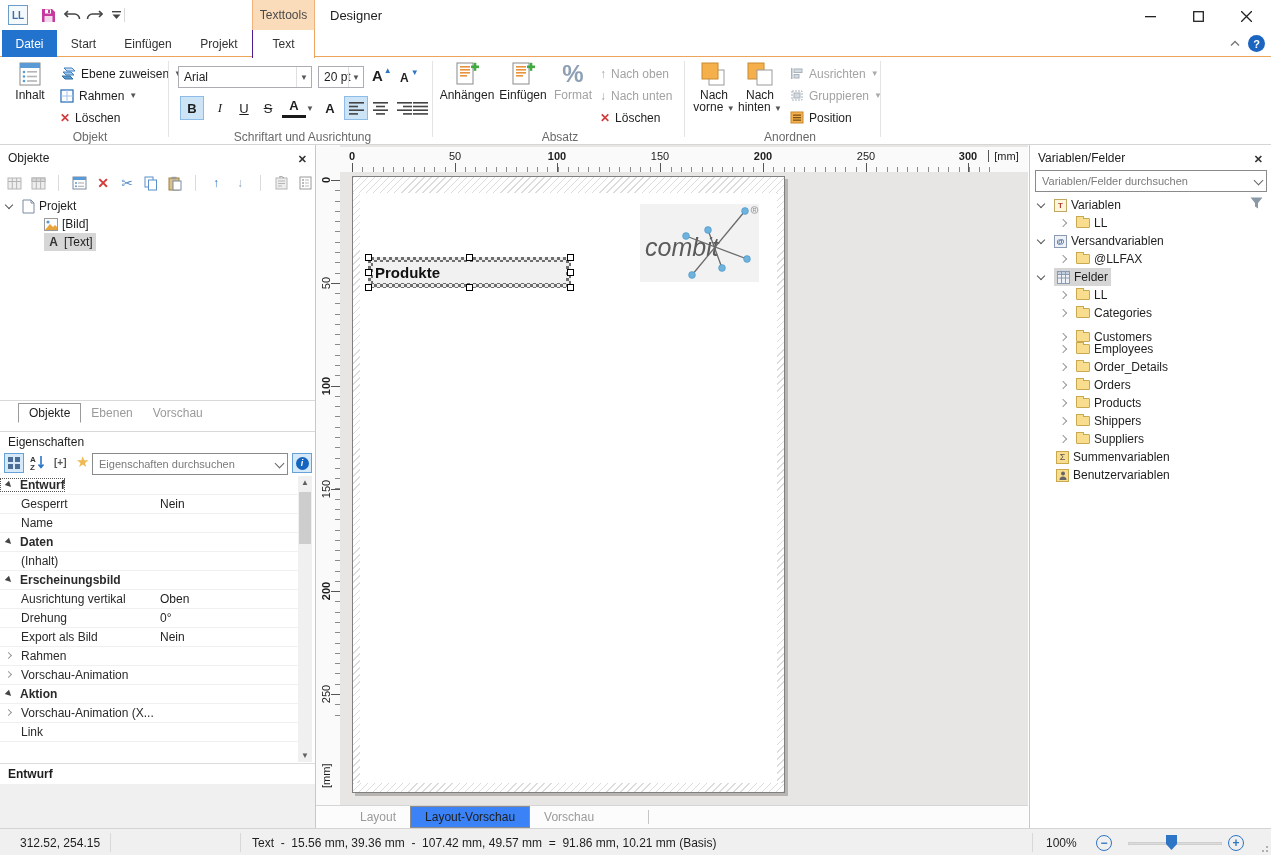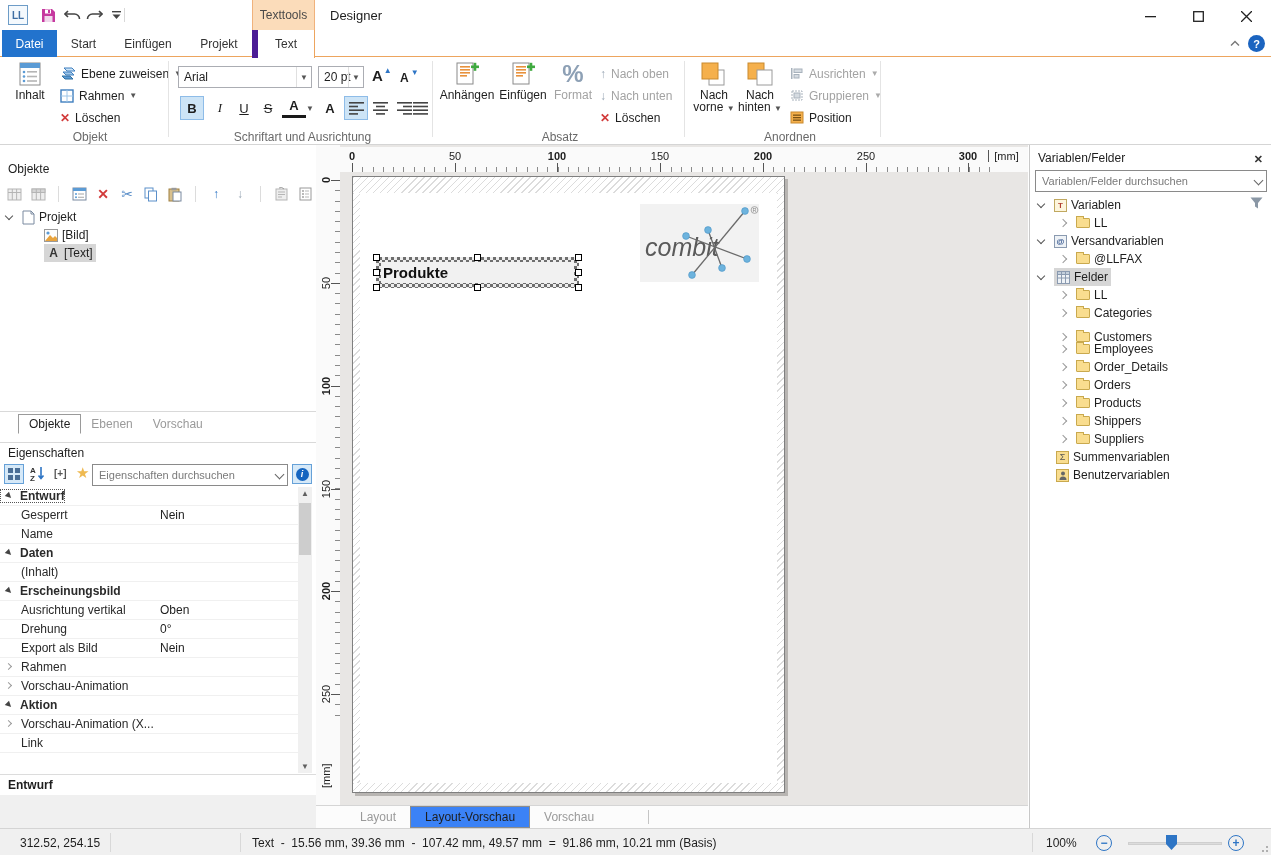--- a/index.html
+++ b/index.html
@@ -13,21 +13,21 @@
   .qa { position:absolute; top:6px; width:20px; height:18px; display:flex; align-items:center; justify-content:center; }
   .qsep { position:absolute; top:8px; width:1px; height:14px; background:#d8d8d8; }
   .ctxhdr { position:absolute; left:252px; top:0; width:63px; height:30px; background:#fbdcba; border-left:1px solid #f0b27c; border-right:1px solid #f0b27c; color:#4a4a4a; display:flex; align-items:center; justify-content:center; }
   .wintitle { position:absolute; left:330px; top:8px; font-size:13px; color:#1e1e1e; }
   .winbtn { position:absolute; top:4px; width:34px; height:24px; display:flex; align-items:center; justify-content:center; color:#1e1e1e; }
 
   
   .tabrow { position:absolute; left:0; top:30px; width:1271px; height:27px; background:#fff; border-bottom:1px solid #eda55e; }
   .rtab { position:absolute; top:0; height:27px; display:flex; align-items:center; justify-content:center; color:#333; }
   .rtab.file { background:#2273cd; color:#fff; }
-  .rtab.active { background:#fff; border-left:6px solid #4c1d95; border-right:1px solid #eda55e; height:28px; z-index:2; }
+  .rtab.active { background:#fff; border-left:1px solid #4c1d95; border-right:1px solid #eda55e; height:28px; z-index:2; }
   .collapsebtn { position:absolute; top:6px; color:#666; }
   .helpbtn { position:absolute; left:1248px; top:5px; width:17px; height:17px; border-radius:50%; background:#1b64c0; color:#fff; font-weight:bold; font-size:11px; display:flex; align-items:center; justify-content:center; }
 
   
   .ribbon { position:absolute; left:0; top:57px; width:1271px; height:88px; background:#fff; border-bottom:1px solid #d5d5d5; }
   .gsep { position:absolute; top:4px; width:1px; height:76px; background:#e4e4e4; }
   .glabel { position:absolute; top:73px; font-size:12px; color:#6a6a6a; text-align:center; }
   .bigbtn { position:absolute; top:4px; display:flex; flex-direction:column; align-items:center; gap:2px; font-size:12px; }
   .bigbtn .lbl { line-height:12px; text-align:center; }
   .sbtn { position:absolute; height:19px; display:flex; align-items:center; gap:5px; font-size:12px; white-space:nowrap; }
@@ -39,21 +39,21 @@
   .tbtn { position:absolute; top:39px; width:24px; height:24px; display:flex; align-items:center; justify-content:center; font-size:13px; }
   .tbtn.on { background:#cde4f6; border:1px solid #8ebce8; }
   .redx { color:#d23b3b; font-weight:bold; }
 
   
   .panelcap { position:absolute; height:20px; display:flex; align-items:center; padding:0 8px; color:#1e1e1e; }
   .capx { position:absolute; right:8px; top:2px; font-weight:bold; color:#333; font-size:11px; }
   .vsep { display:inline-block; width:1px; height:16px; background:#dcdcdc; margin:0 4px; vertical-align:middle; }
 
   
-  .leftpanel { position:absolute; left:0; top:156px; width:352px; height:683px; background:#fff; border-right:1px solid #c8c8c8; }
+  .leftpanel { position:absolute; left:0; top:145px; width:316px; height:683px; background:#fff; border-right:1px solid #c8c8c8; }
   .objtoolbar { position:absolute; left:0; top:25px; width:100%; height:26px; display:flex; align-items:center; padding-left:6px; gap:8px; }
   .trow { position:absolute; height:18px; display:flex; align-items:center; gap:4px; }
   .treesel { background:#d6d6d6; padding:0 3px; }
   .chev { display:inline-block; width:6px; height:6px; border-right:1.5px solid #555; border-bottom:1.5px solid #555; }
   .chev.d { transform:rotate(45deg); margin-top:-3px; }
   .chev.r { transform:rotate(-45deg); border-color:#9a9a9a; }
   .paneltabs { position:absolute; left:0; top:255px; width:100%; height:22px; border-top:1px solid #d9d9d9; display:flex; align-items:flex-end; padding-left:18px; }
   .ptab { padding:2px 10px; color:#9a9a9a; }
   .ptab.on { border:1px solid #9a9a9a; border-bottom:1px solid #fff; background:#fff; color:#1e1e1e; margin-bottom:-1px; }
 
@@ -86,21 +86,21 @@
   .hlab { position:absolute; top:3px; width:34px; text-align:center; font-size:11px; color:#1e1e1e; }
   .hlab.b { font-weight:bold; }
   .htick { position:absolute; bottom:0; width:1px; height:9px; background:#555; }
   .vruler { position:absolute; left:0; top:27px; width:24px; height:633px; background:#fafafa; }
   .vruler .ticks { position:absolute; top:8px; right:0; height:540px; width:5px; background:repeating-linear-gradient(to bottom,#8a8a8a 0 1px,transparent 1px 10.28px); }
   .vlab { position:absolute; left:0px; width:20px; text-align:center; font-size:11px; transform:rotate(-90deg); color:#1e1e1e; }
   .vlab.b { font-weight:bold; }
   .vtick { position:absolute; right:0; height:1px; width:9px; background:#555; }
   .page { position:absolute; left:36px; top:31px; width:433px; height:617px; background:#fff; border:1px solid #7f7f7f; box-shadow:3px 3px 0 #b8b5b2; }
   .hatch { position:absolute; background:repeating-linear-gradient(135deg,#dcdcdc 0 1px,transparent 1px 5px); }
-  .selframe { position:absolute; left:23px; top:80px; width:203px; height:31px; background:repeating-conic-gradient(#6e6e6e 0% 25%, #ededed 0% 50%) 0 0/6px 6px;text-decoration:underline; }
+  .selframe { position:absolute; left:15px; top:80px; width:203px; height:31px; background:repeating-conic-gradient(#6e6e6e 0% 25%, #ededed 0% 50%) 0 0/6px 6px;text-decoration:underline; }
   .selinner { position:absolute; left:5px; top:5px; right:5px; bottom:5px; background:#f1f1f1; display:flex; align-items:center; }
   .selinner .txt { font-weight:bold; font-size:15px; padding-left:2px; color:#111; }
   .hd { position:absolute; width:7px; height:7px; background:#fff; border:1px solid #000; }
   .logo { position:absolute; left:287px; top:27px; width:119px; height:78px; background:#f2f2f2; }
   .bottabs { position:absolute; left:0; top:660px; width:712px; height:23px; background:#fcfcfc; border-top:1px solid #d5d5d5; display:flex; align-items:center; padding-left:30px; }
   .btab { padding:3px 14px; color:#9a9a9a; }
   .btab.on { border:1px solid #8c8c8c; background:#3b82f6; color:#1e1e1e; }
 
   
   .rightpanel { position:absolute; left:1029px; top:145px; width:242px; height:683px; background:#fff; border-left:1px solid #c8c8c8; }

